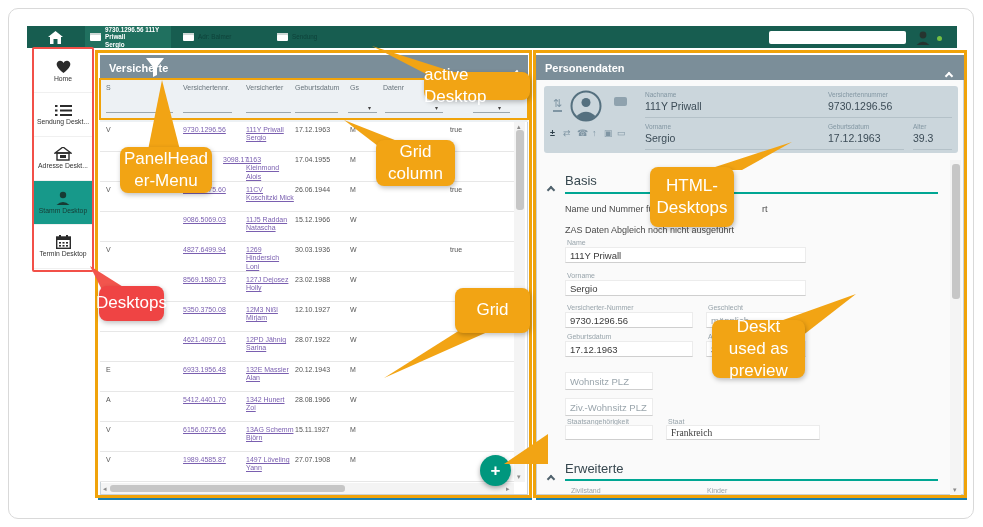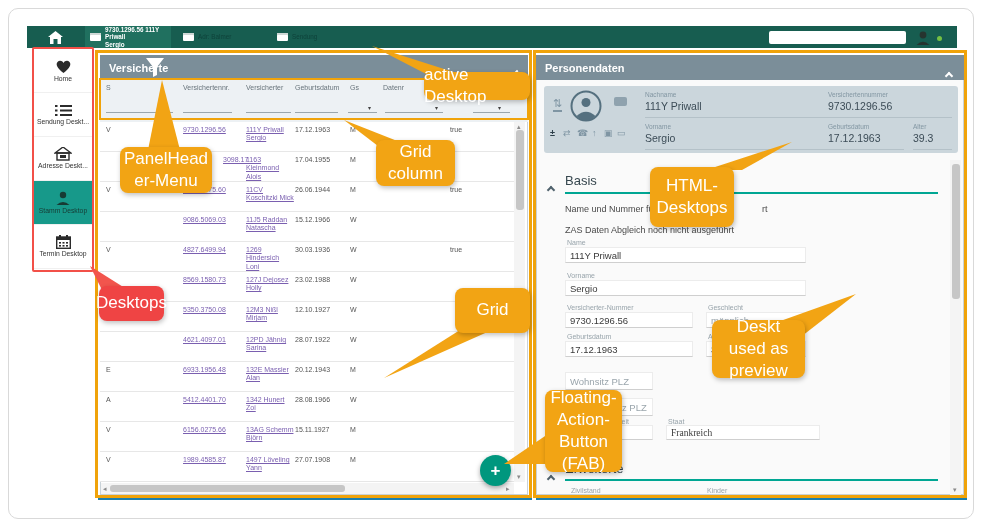--- a/index.html
+++ b/index.html
@@ -436,23 +436,17 @@
       <div>Desktops</div>
   </div>
   <div class="abs callout" style="left:455px;top:288px;width:75px;height:45px;">
     <div>Grid</div>
   </div>
   <div class="abs callout" style="left:712px;top:320px;width:93px;height:58px;">
     <div>Deskt</div>
       <div>used as</div>
       <div>preview</div>
   </div>
-  <div class="abs callout" style="left:545px;top:390px;width:77px;height:82px;">
-    <div>Floating-</div>
-      <div>Action-</div>
-      <div>Button</div>
-      <div>(FAB)</div>
-  </div>
   <div class="abs callout red" style="left:99px;top:286px;width:65px;height:35px;">
     <div>Desktops</div>
   </div>
 
 </div>
 
 </body></html>

